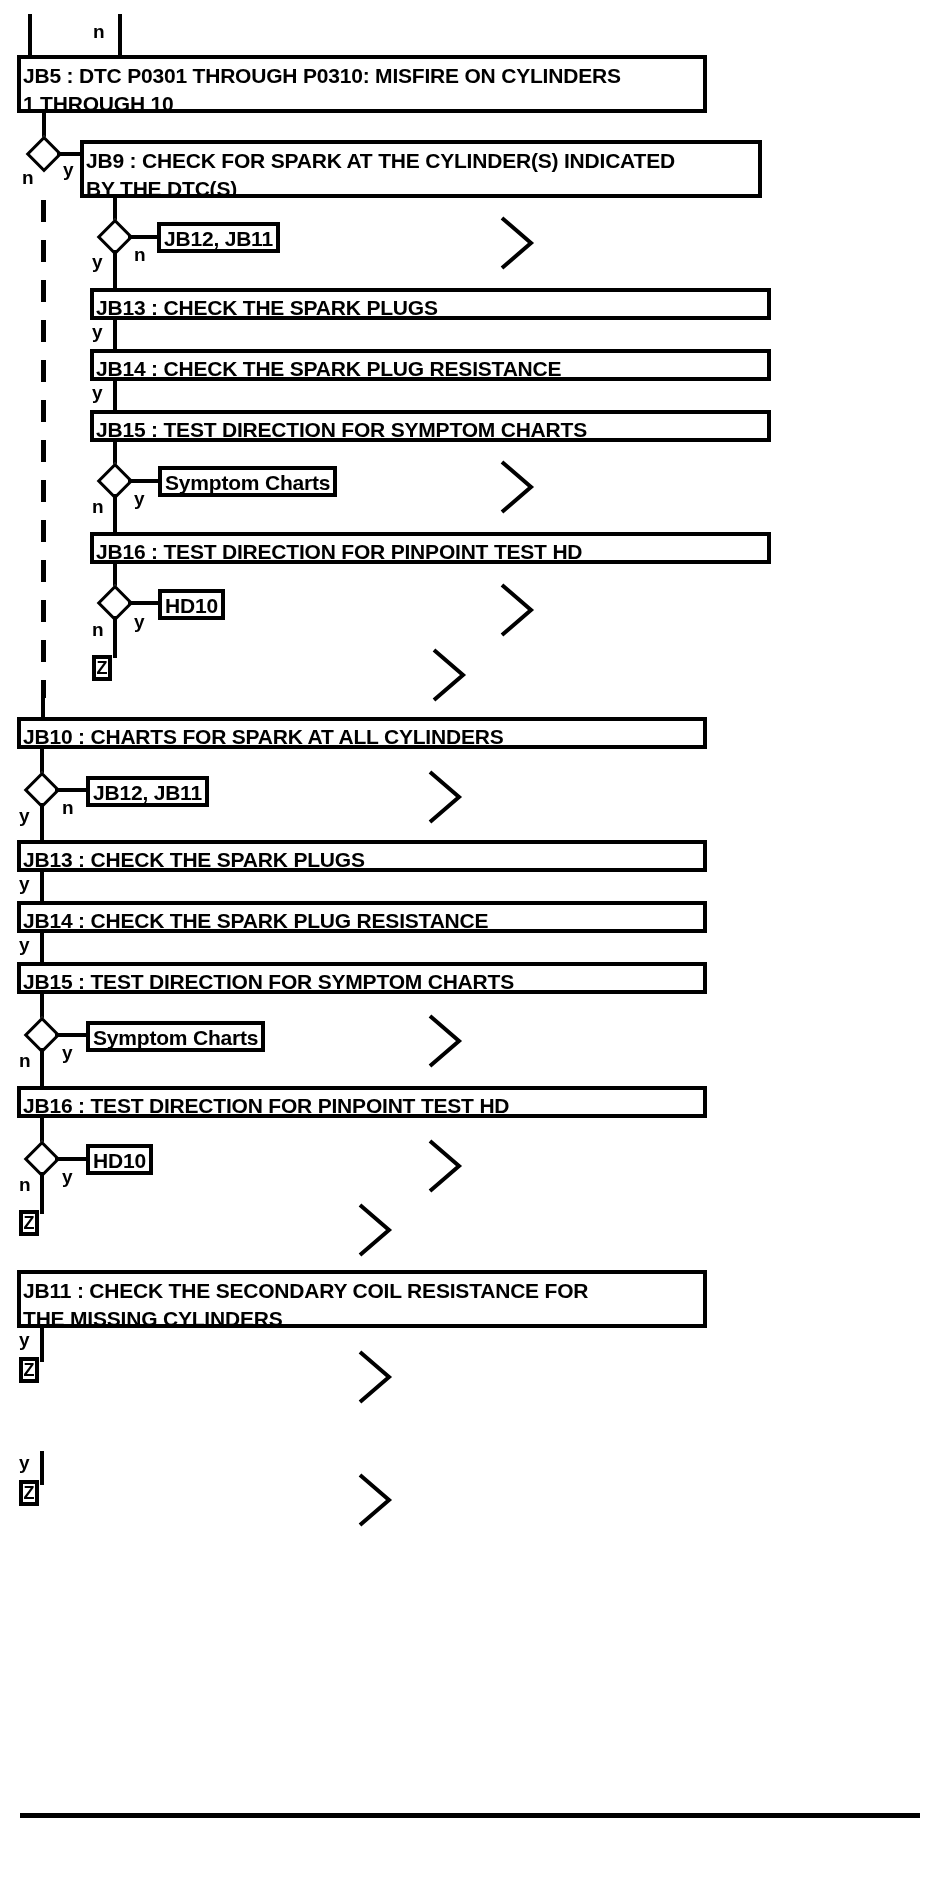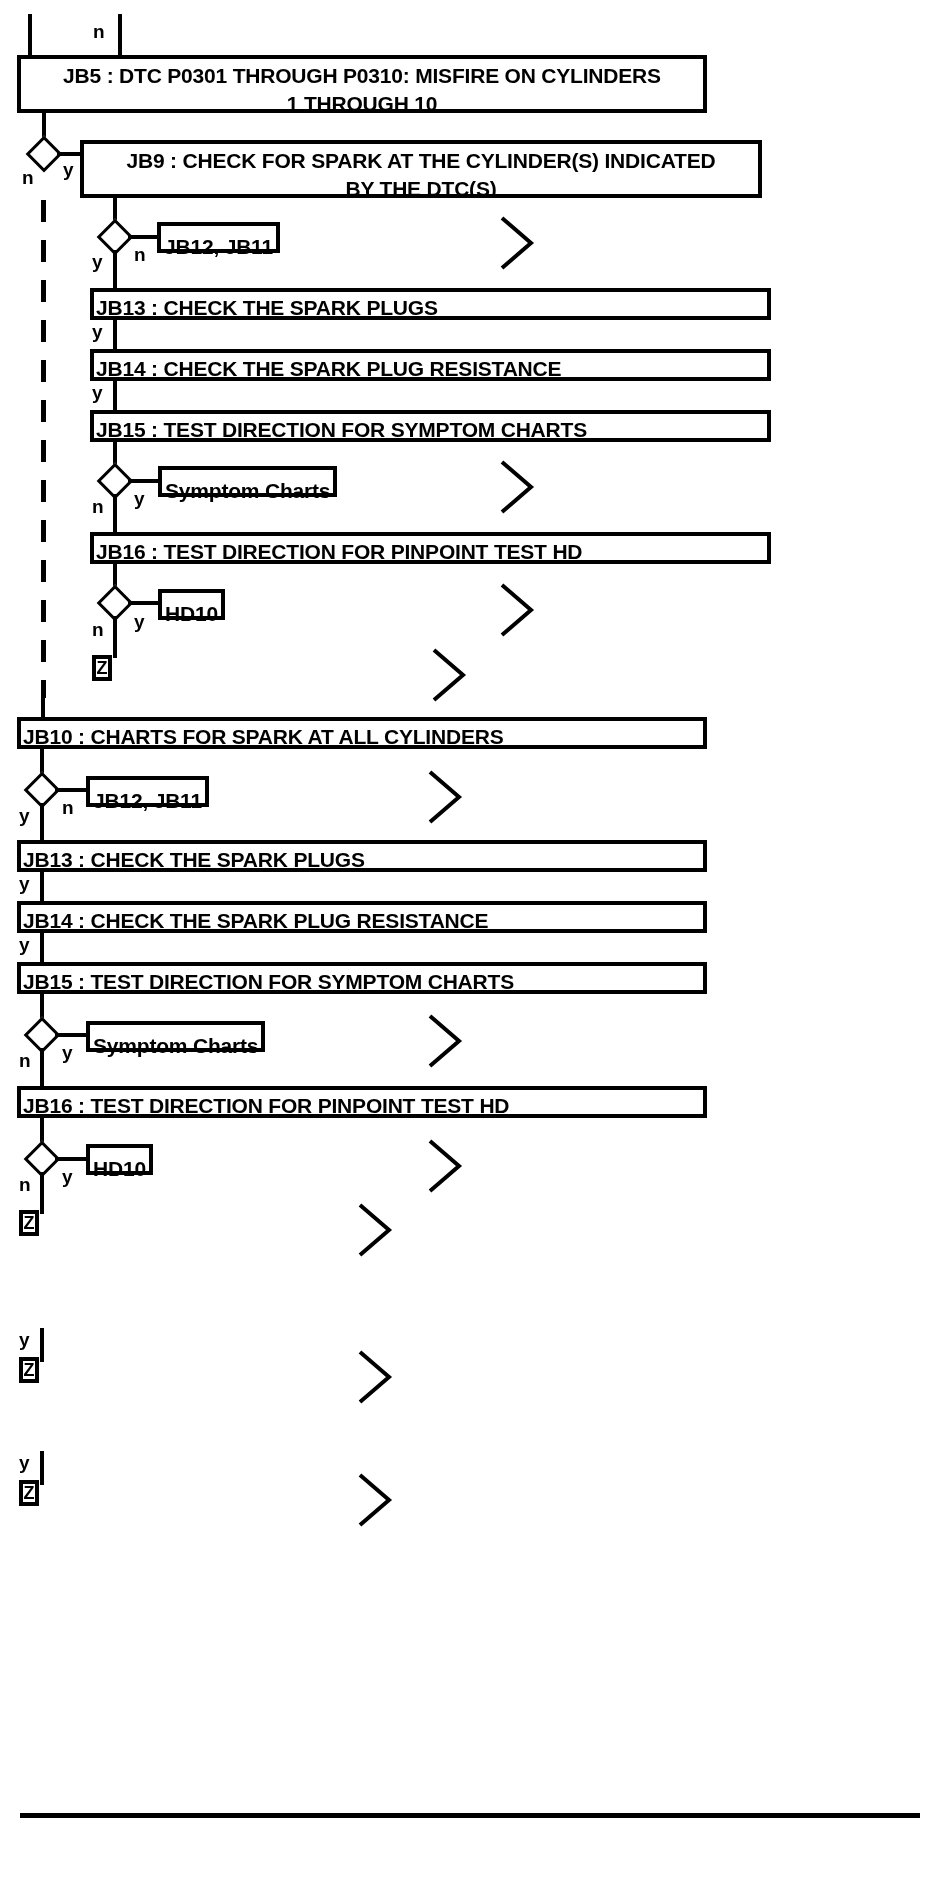--- a/index.html
+++ b/index.html
@@ -28,35 +28,35 @@
     color: #000000;
     font-weight: bold;
     font-family: "Liberation Sans", sans-serif;
     font-size: 21px;
     line-height: 26px;
     letter-spacing: -0.2px;
     padding: 3px 2px 2px 2px;
     white-space: pre-line;
     overflow: hidden;
   }
-  .pbox.two-line { line-height: 28px; text-align: center; }
+  .pbox.two-line { line-height: 28px; }
 
   
   .refbox {
     position: absolute;
     box-sizing: border-box;
     border: 4px solid #000000;
     background: #ffffff;
     color: #000000;
     font-weight: bold;
     font-family: "Liberation Sans", sans-serif;
     font-size: 21px;
     line-height: 24px;
     letter-spacing: -0.2px;
-    padding: 9px 3px 1px 3px;
+    padding: 1px 3px 1px 3px;
     white-space: nowrap;
   }
 
   
   .zbox {
     position: absolute;
     box-sizing: border-box;
     border: 4px solid #000000;
     background: #ffffff;
     color: #000000;
@@ -244,20 +244,22 @@
   <svg class="chev" viewBox="0 0 40 60" style="left:425px; top:1136px; width:40px; height:60px;">
     <polyline points="5,5 34,30 5,55" fill="none" stroke="#000000" stroke-width="4"></polyline>
   </svg>
 
   <div class="vline" style="left:40px; top:1172px; height:42px;"></div>
   <div class="zbox" style="left:19px; top:1210px;">Z</div>
   <svg class="chev" viewBox="0 0 40 60" style="left:355px; top:1200px; width:40px; height:60px;">
     <polyline points="5,5 34,30 5,55" fill="none" stroke="#000000" stroke-width="4"></polyline>
   </svg>
 
+  <div class="pbox two-line" style="left:17px; top:1270px; width:690px; height:58px;">JB11 : CHECK THE SECONDARY COIL RESISTANCE FOR
+THE MISSING CYLINDERS</div>
   <div class="vline" style="left:40px; top:1328px; height:34px;"></div>
   <div class="blabel" style="left:19px; top:1330px;">y</div>
   <div class="zbox" style="left:19px; top:1357px;">Z</div>
   <svg class="chev" viewBox="0 0 40 60" style="left:355px; top:1347px; width:40px; height:60px;">
     <polyline points="5,5 34,30 5,55" fill="none" stroke="#000000" stroke-width="4"></polyline>
   </svg>
 
   <div class="vline" style="left:40px; top:1451px; height:34px;"></div>
   <div class="blabel" style="left:19px; top:1453px;">y</div>
   <div class="zbox" style="left:19px; top:1480px;">Z</div>

